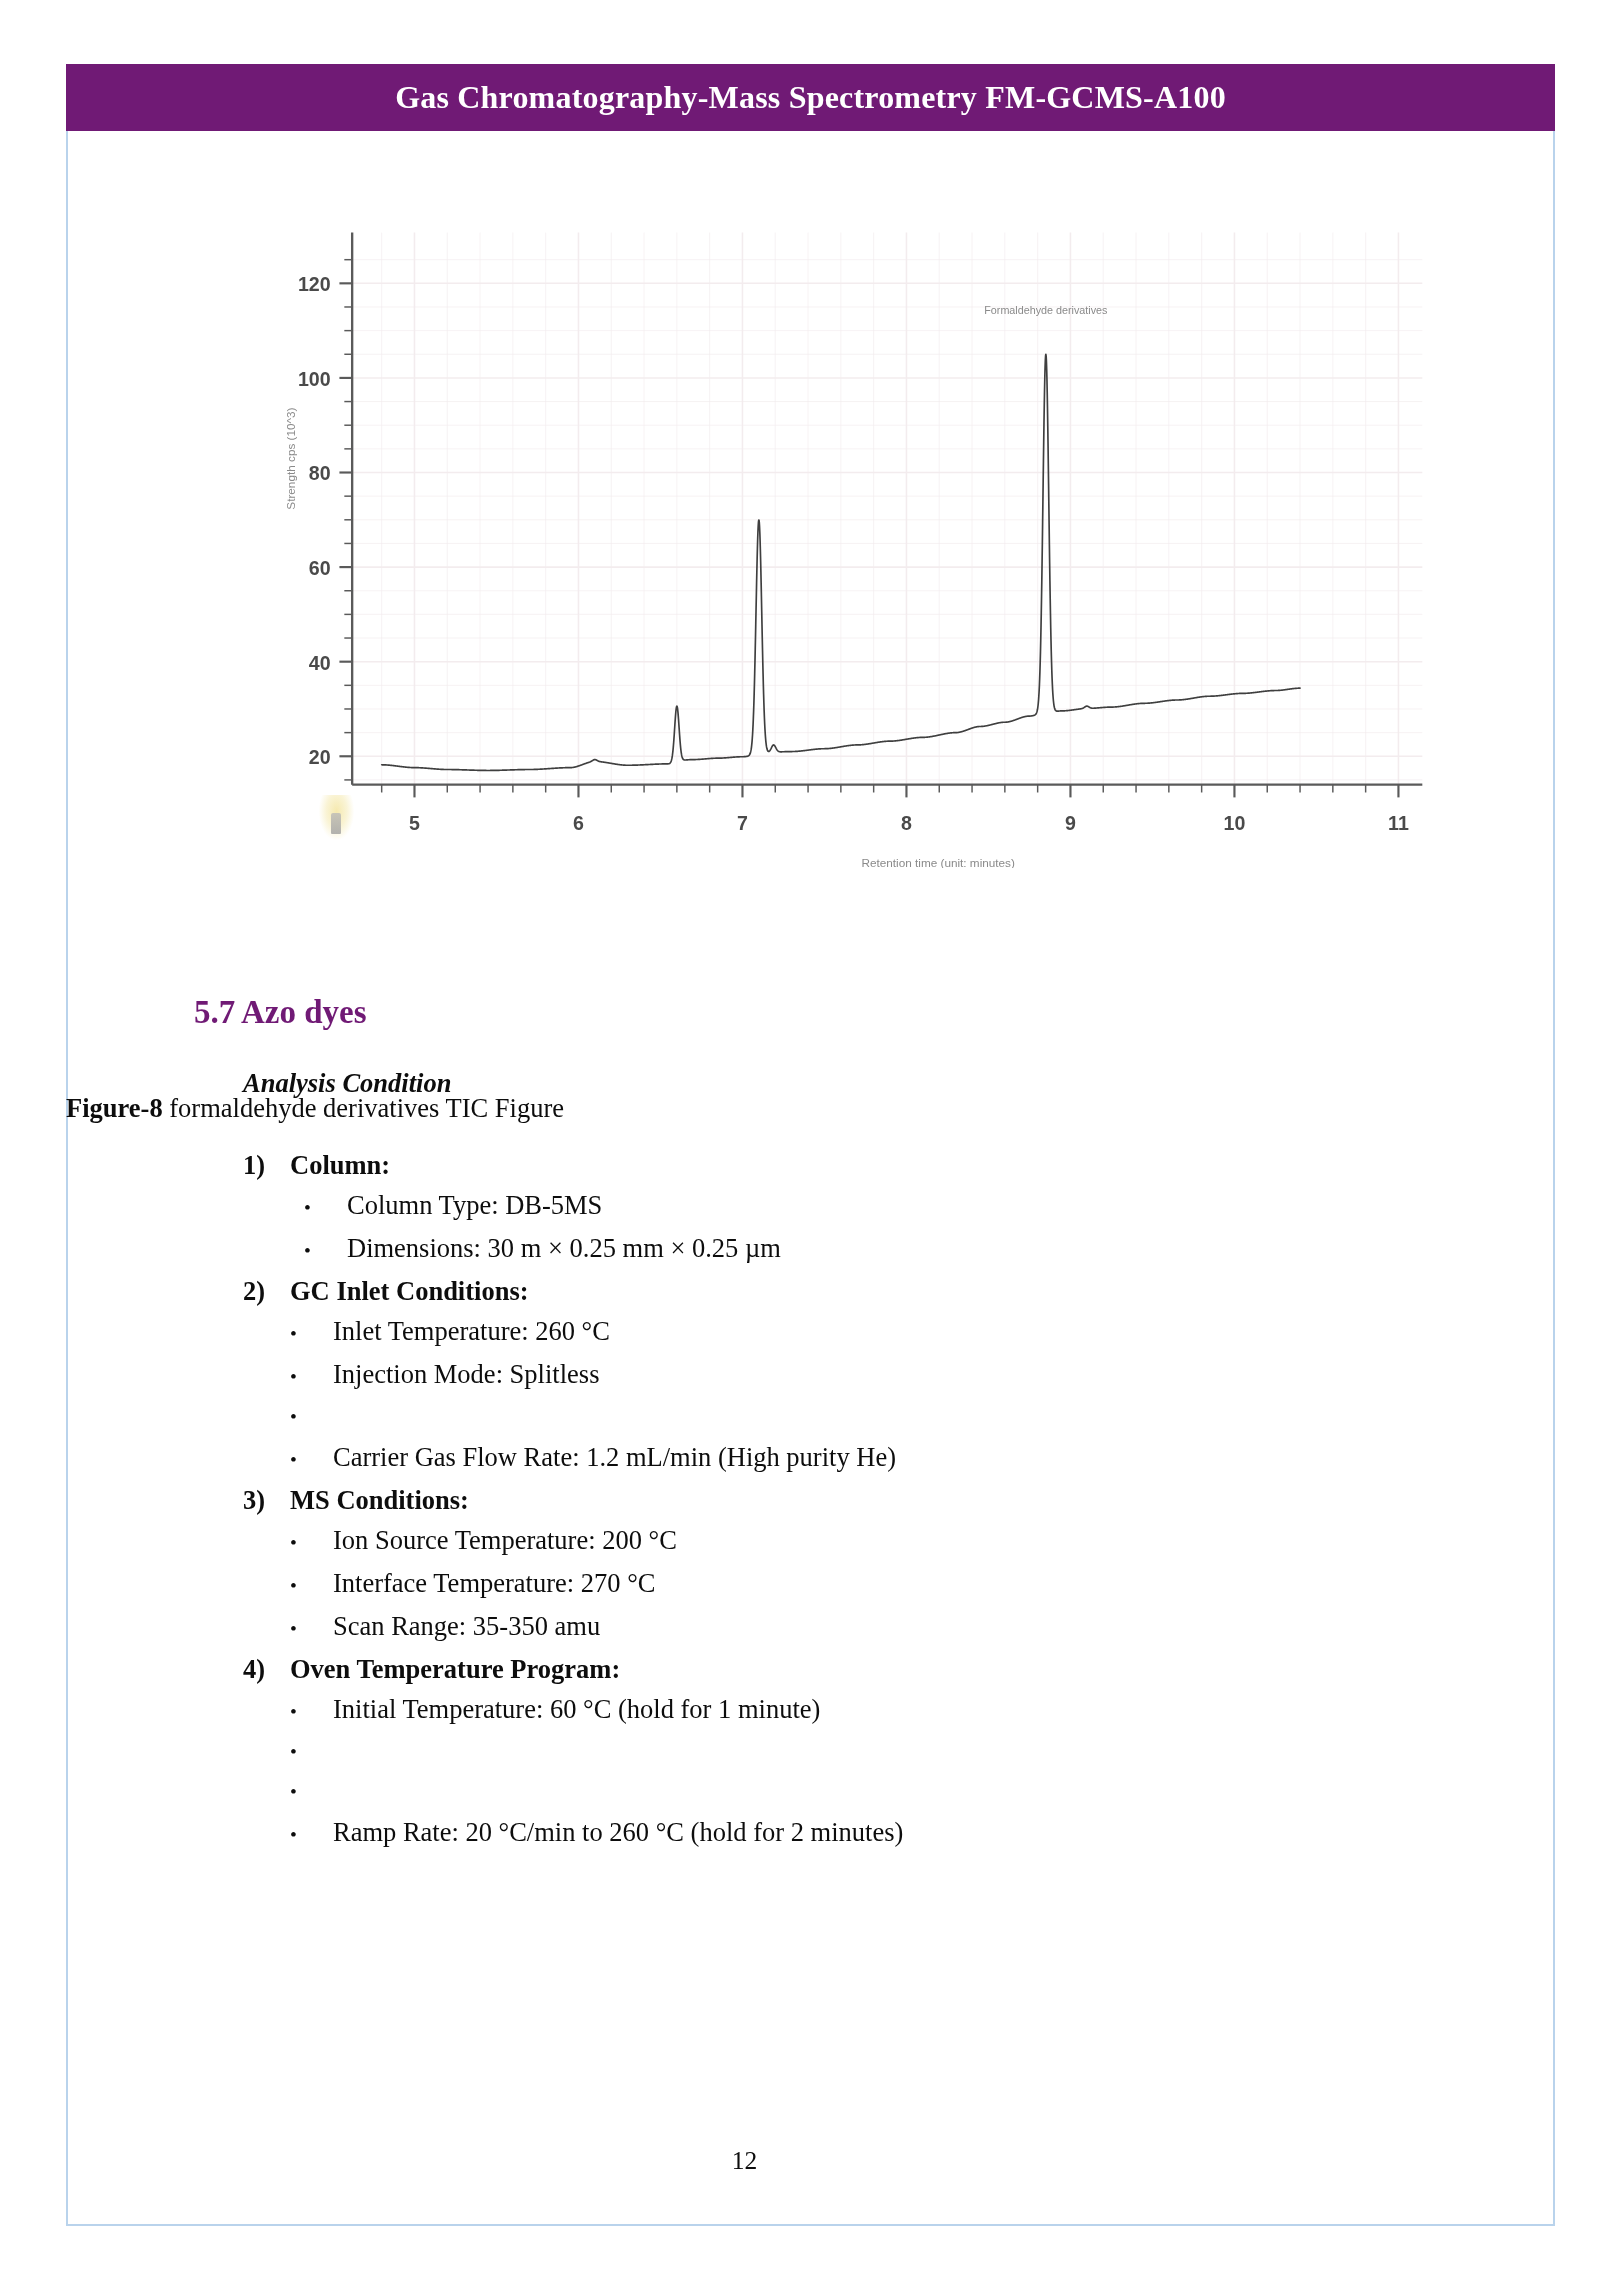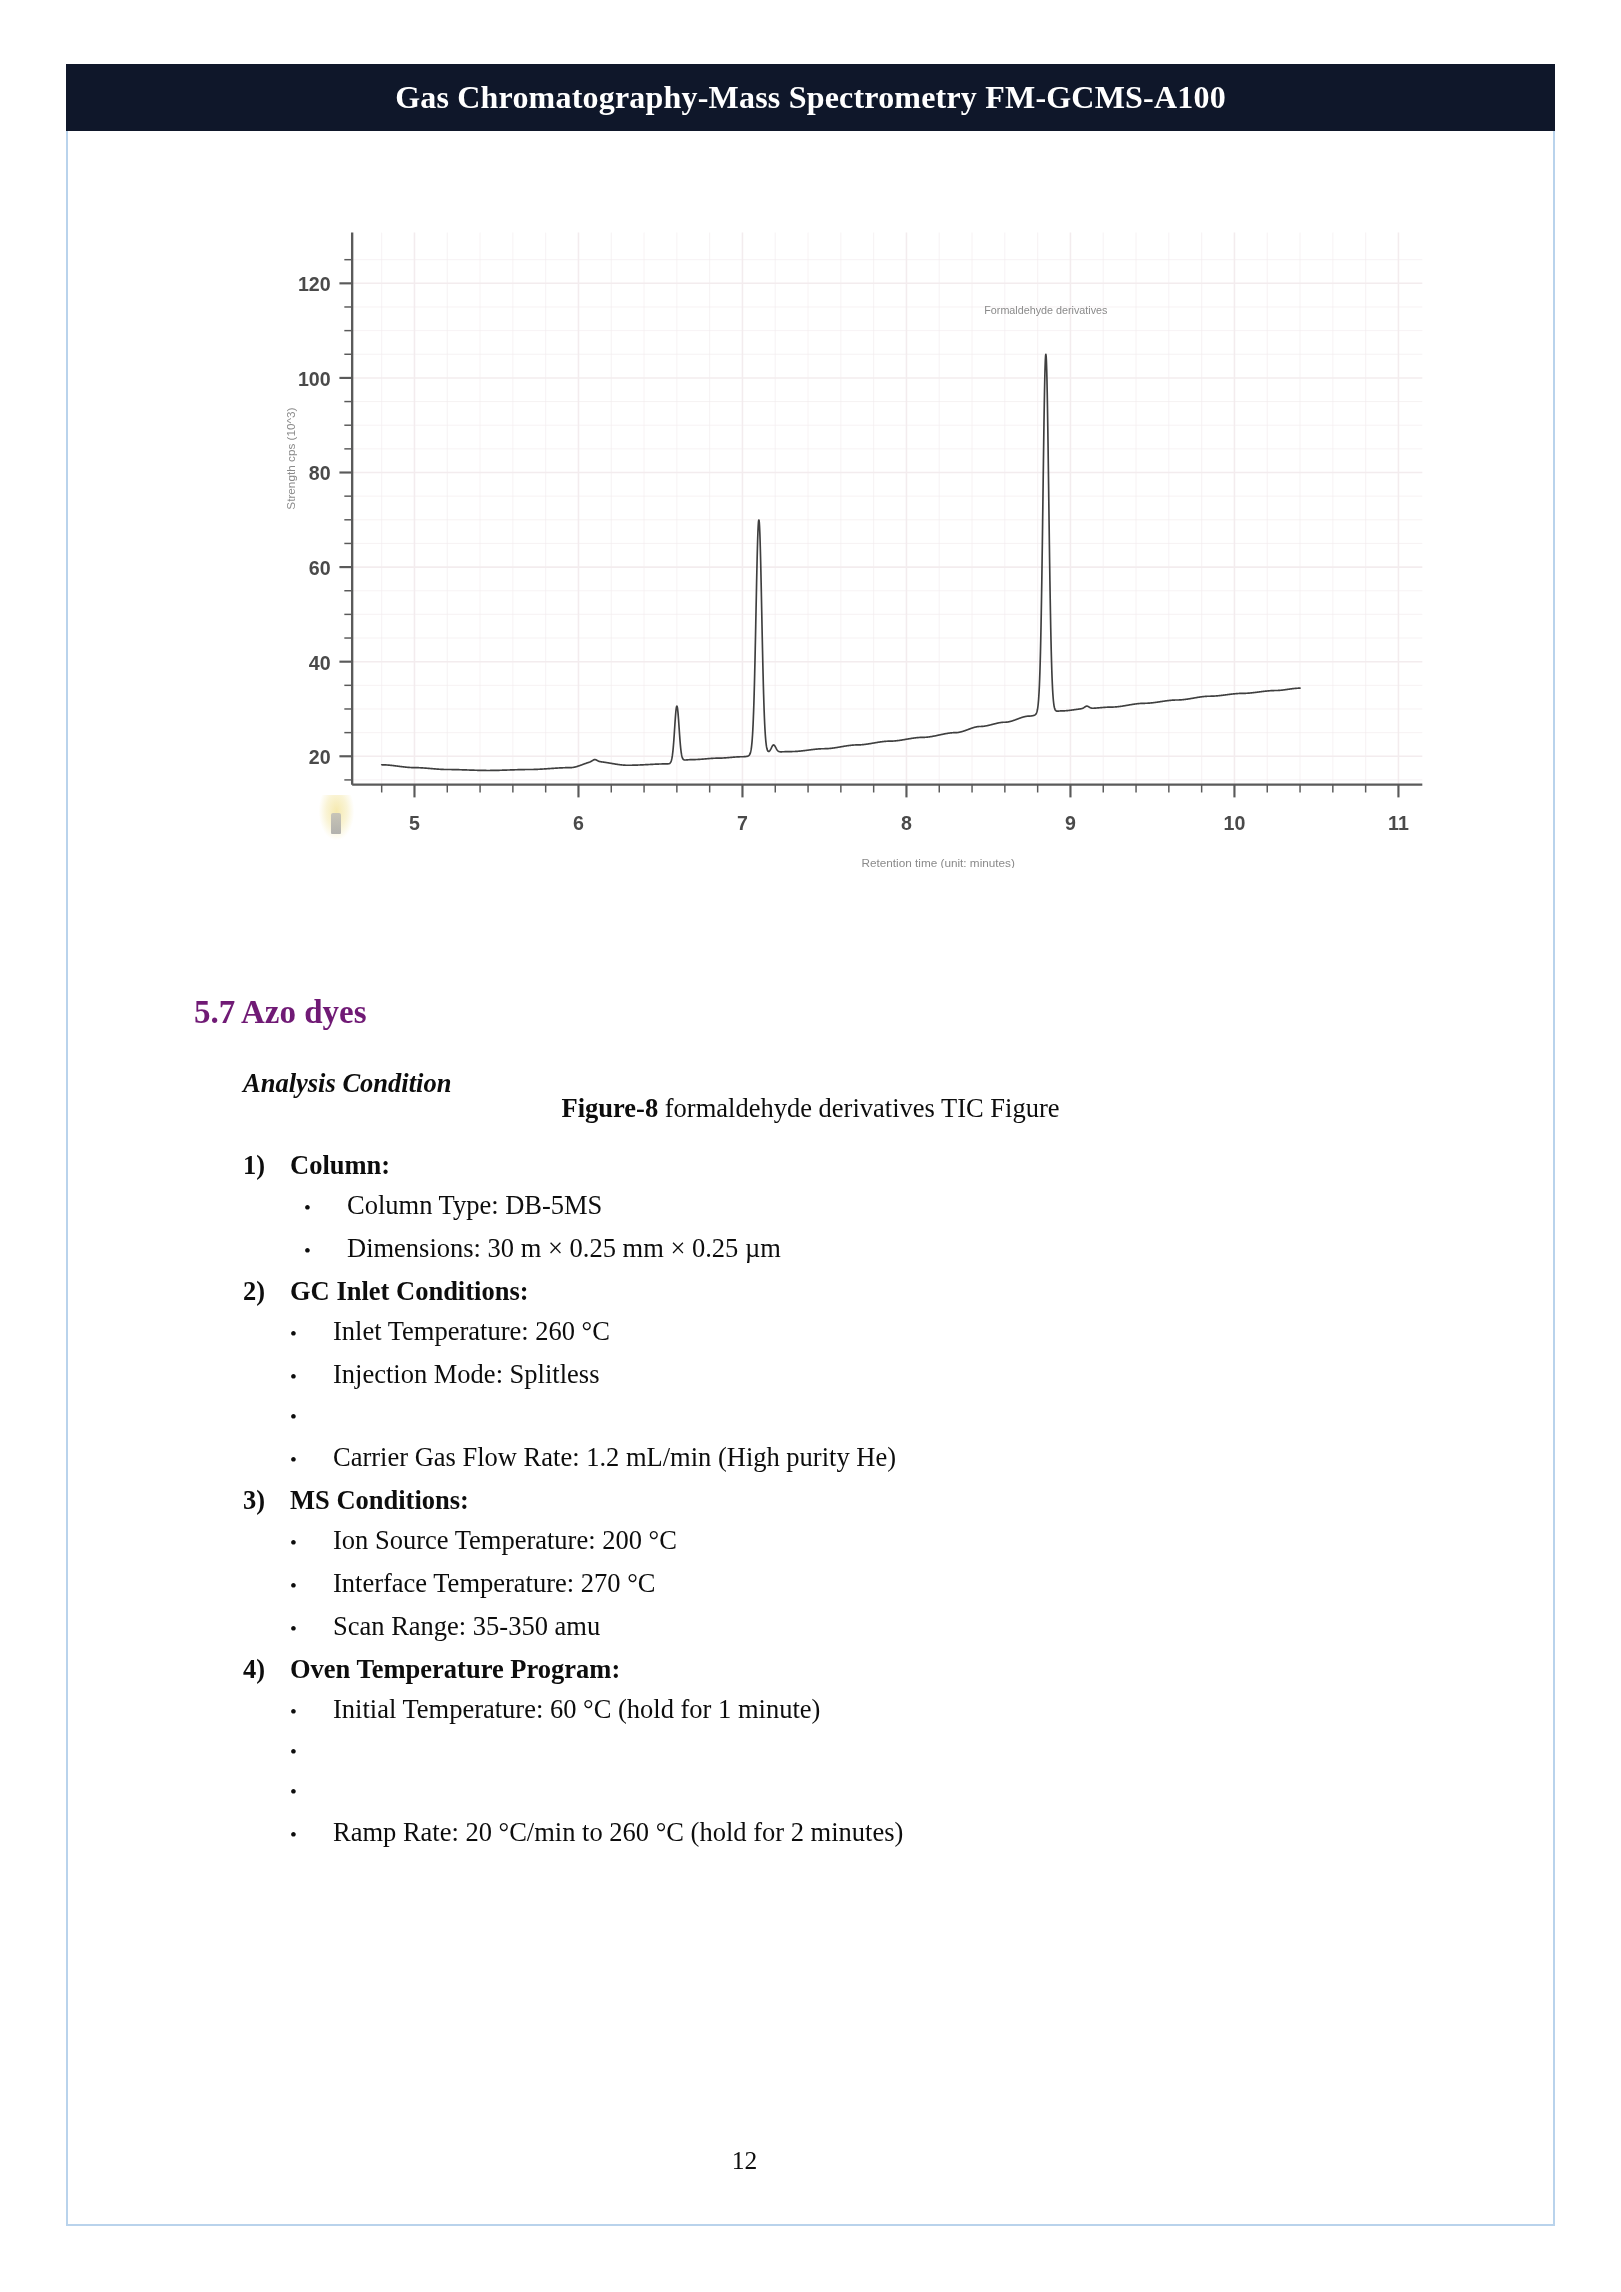--- a/index.html
+++ b/index.html
@@ -7,21 +7,21 @@
 
   
   #page-frame{
     position:absolute;left:66px;top:64px;width:1489px;height:2162px;
     border:2px solid #b9d3ec;box-sizing:border-box;background:#fff;
   }
 
   
   #header-banner{
     position:absolute;left:66px;top:64px;width:1489px;height:67px;
-    background:#0f172a;box-sizing:border-box;
+    background:#701a75;box-sizing:border-box;
     display:flex;align-items:center;justify-content:center;
   }
   #header-title{
     color:#ffffff;font-family:"Liberation Serif",serif;font-weight:bold;
     font-size:32px;letter-spacing:0.2px;white-space:nowrap;
   }
 
   
   #figure-block{position:absolute;left:66px;top:211px;width:1489px;}
   #chart-wrap{position:relative;width:1176px;height:657px;margin:0 auto 0 196px;}
@@ -31,21 +31,21 @@
     background:radial-gradient(ellipse at 50% 36%, rgba(245,232,170,.95) 0%, rgba(248,240,200,.75) 42%, rgba(255,255,255,0) 72%);
     pointer-events:none;
   }
   #bulb-artifact .stem{
     position:absolute;left:11.8px;top:17.6px;width:9.8px;height:21.6px;
     background:linear-gradient(180deg,#b8b8b8,#9a9a9a);
     opacity:.75;border-radius:2px 2px 1px 1px;
   }
 
   #figure-caption{
-    position:absolute;left:0;top:882px;width:1489px;text-align:center;
+    position:absolute;left:0;top:882px;width:1489px;
     font-size:26.5px;color:#0d0d0d;
   }
   #figure-caption .cap-strong{font-weight:bold;}
 
   
   #section-heading{
     position:absolute;left:194px;top:994px;
     font-size:33px;font-weight:bold;color:#701a75;
   }
   #section-heading .sec-num{display:inline-block;min-width:47px;}

